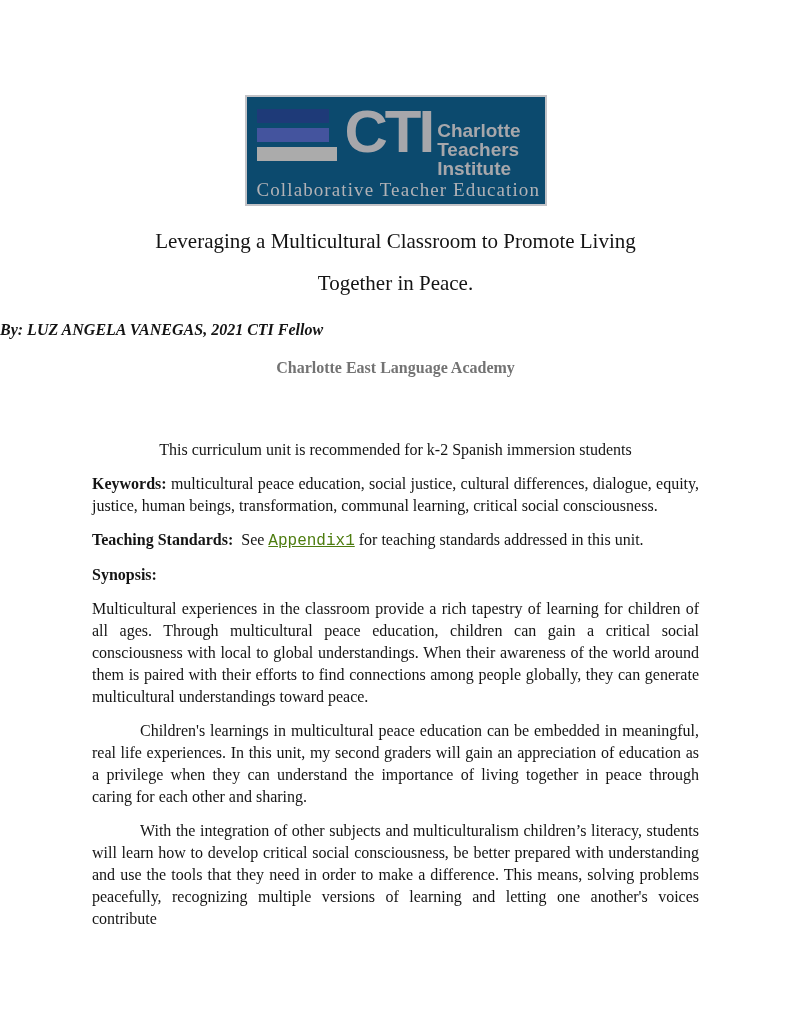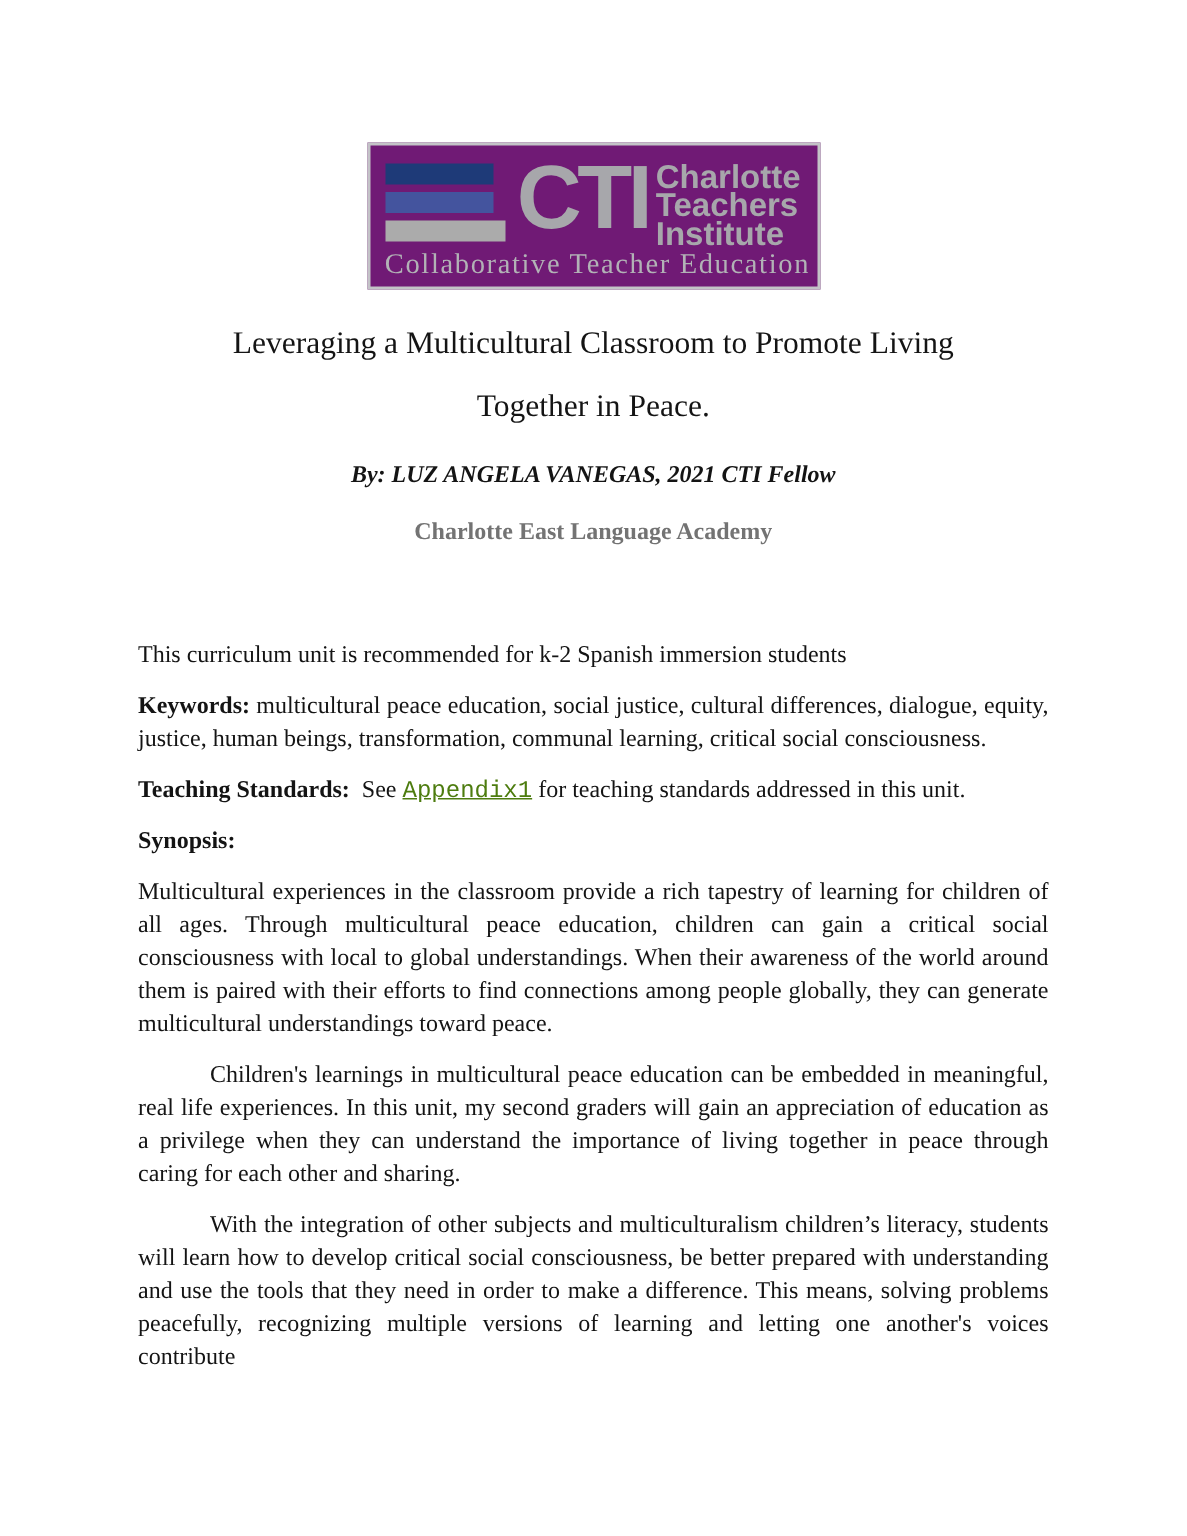--- a/index.html
+++ b/index.html
@@ -17,21 +17,21 @@
     color: #111111;
   }
 
   
   .logo-box {
     width: 302px;
     margin: 95px auto 0 auto;
     border: 2px solid #c3c3c7;
     padding: 7px 0 3px 10px;
     box-sizing: border-box;
-    background: #701a75;
+    background: #0c4a6e;
   }
   .logo-top {
     display: flex;
     align-items: flex-start;
   }
   .logo-bars {
     display: flex;
     flex-direction: column;
     gap: 5px;
     margin-top: 5px;
@@ -45,25 +45,25 @@
     font-size: 60px;
     line-height: 56px;
     letter-spacing: -3px;
     color: #a7a7ab;
     margin-left: 8px;
     margin-top: 0;
   }
   .logo-name {
     font-family: "Liberation Sans", sans-serif;
     font-weight: bold;
-    font-size: 22px;
+    font-size: 19px;
     line-height: 19px;
     color: #a7a7ab;
     margin-left: 5px;
-    margin-top: 4px;
+    margin-top: 17px;
     white-space: nowrap;
   }
   .logo-tagline {
     font-family: Liberation Serif, serif;
     font-size: 19px;
     line-height: 22px;
     letter-spacing: 1.1px;
     color: #b2b2b6;
     margin-top: 1px;
     white-space: nowrap;
@@ -73,21 +73,20 @@
   .doc-title {
     margin: 14px 92px 0 92px;
     text-align: center;
     font-size: 21px;
     line-height: 42px;
     font-weight: normal;
     color: #141414;
   }
   .doc-byline {
     margin-top: 16px;
-    text-align: center;
     font-size: 16px;
     line-height: 20px;
     font-weight: bold;
     font-style: italic;
     color: #141414;
   }
   .doc-school {
     margin-top: 18px;
     text-align: center;
     font-size: 16px;
@@ -101,21 +100,21 @@
     margin: 61px 92px 0 92px;
     font-size: 16px;
     line-height: 22px;
     text-align: justify;
     color: #141414;
   }
   .doc-body p {
     margin: 0 0 12px 0;
   }
   .doc-body p.single {
-    text-align: left;
+    text-align: center;
   }
   .doc-body .indent {
     text-indent: 48px;
   }
   .bold-label { font-weight: bold; }
   .synopsis-heading {
     font-weight: bold;
     text-align: left;
   }
   a.appendix-link {

